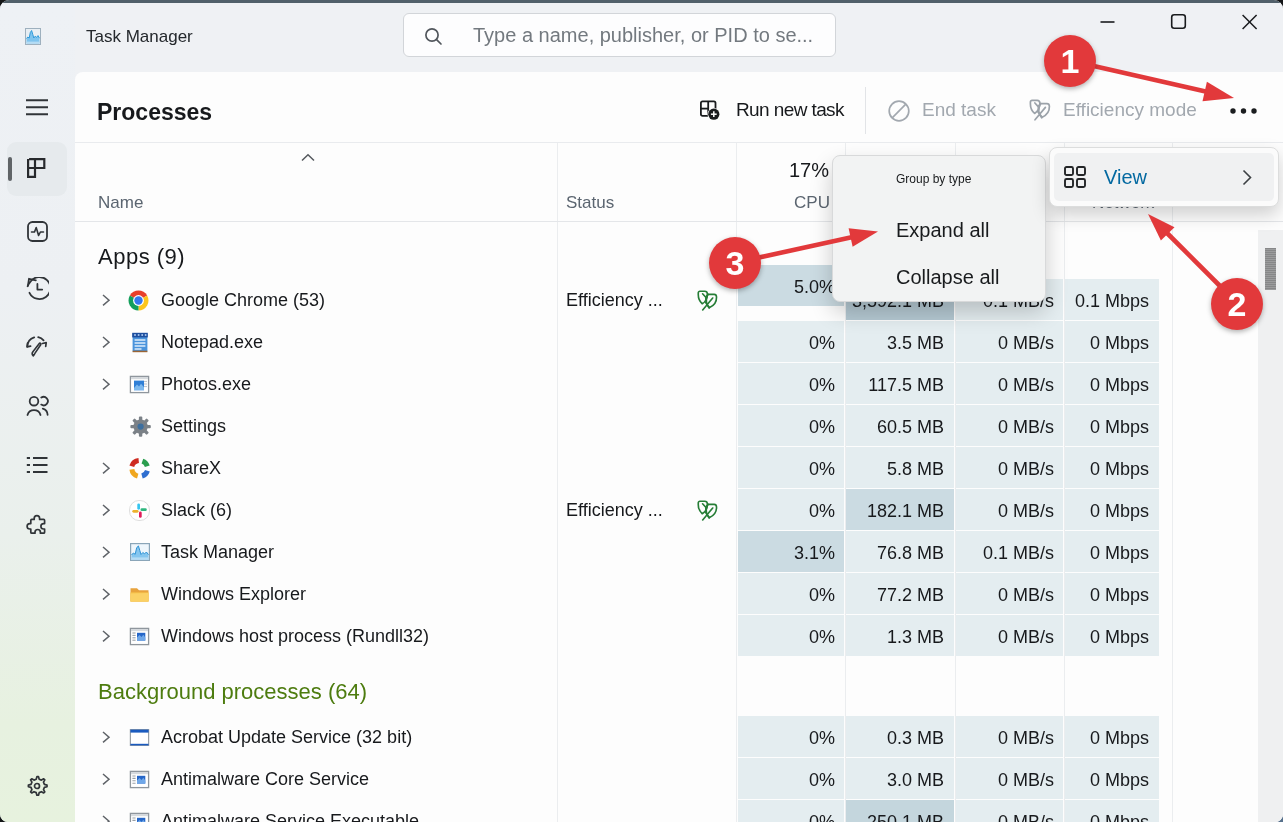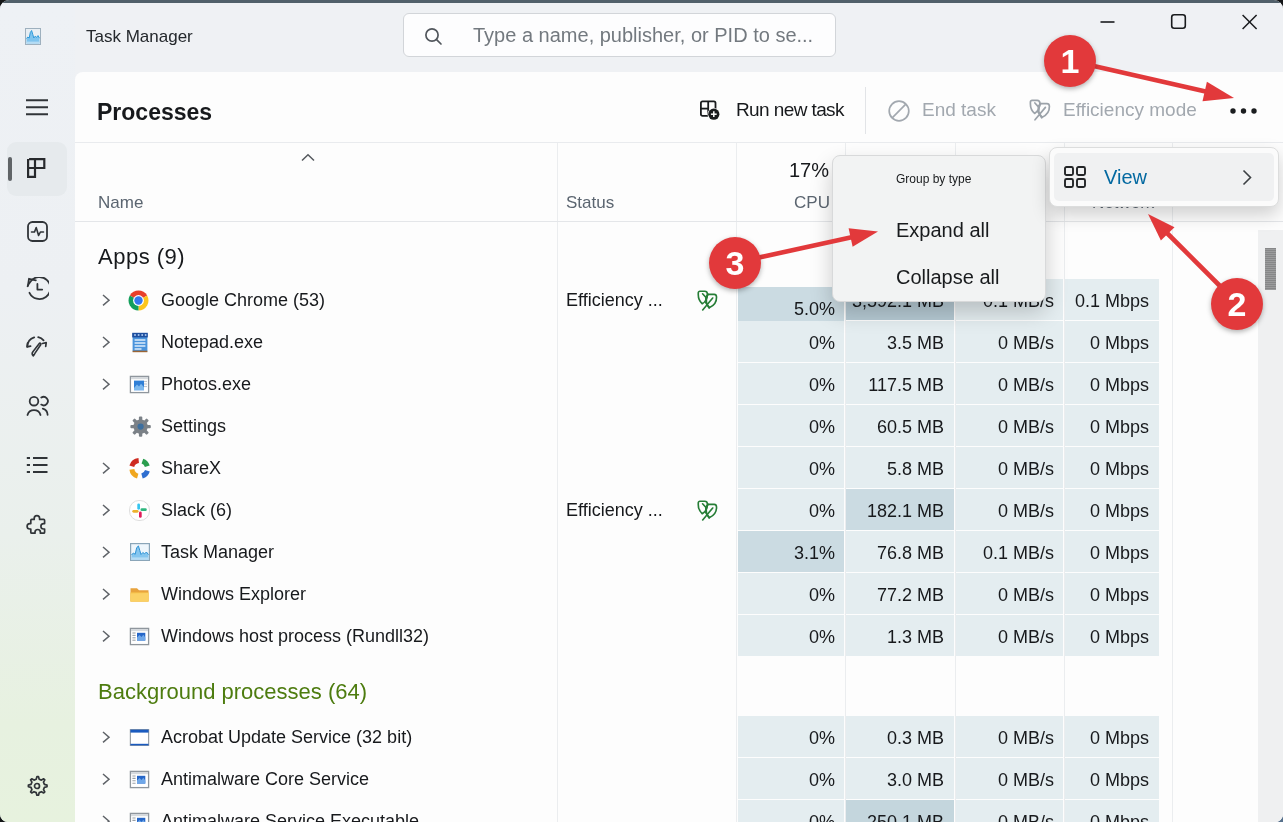--- a/index.html
+++ b/index.html
@@ -165,21 +165,21 @@
 <circle cx="10.5" cy="10.5" r="4.2" fill="#3478ec"></circle>
 </svg>
   <div class="rn" style="top:290px;">Google Chrome (53)</div>
   <div class="t" style="left:566px;top:290px;font-size:18px;color:#17191c;">Efficiency ...</div>
   <svg class="abs" style="left:695px;top:288px" width="25" height="25" viewBox="0 0 26 26">
 <path d="M12.9,6.1 C13,10 11.4,14.1 7.6,16.4 C4.9,14 3.4,10.6 3.4,6.9 L3.4,5 C3.4,4.1 4.1,3.4 5,3.4 L10.2,3.4 C11.7,3.4 12.8,4.5 12.9,6.1 Z" fill="none" stroke="#267d36" stroke-width="1.7" stroke-linejoin="round"></path>
 <path d="M22.4,9.3 C22.5,13.6 20.2,18 15.2,20.2 C12.1,17.7 10.6,13.9 12.6,8 C12.9,7.1 13.6,6.6 14.5,6.6 L20,6.6 C21.4,6.6 22.3,7.7 22.4,9.3 Z" fill="none" stroke="#267d36" stroke-width="1.7" stroke-linejoin="round"></path>
 <path d="M7.9,6 L11.2,9.6 M13.7,6.5 L11.2,9.6 M11.2,9.6 L11.4,12.4" fill="none" stroke="#267d36" stroke-width="1.7" stroke-linecap="round"></path>
 <path d="M8,22.8 L18.4,10.4 M10.9,14.7 L14.7,20.9" fill="none" stroke="#267d36" stroke-width="1.7" stroke-linecap="round"></path>
 </svg>
-  <div class="cell c1 mid" style="top:287px;padding-left:8px;">5.0%</div>
+  <div class="cell c1 mid" style="top:265px;padding-left:8px;">5.0%</div>
   <div class="cell c2 chrm" style="top:279px;">3,592.1 MB</div>
   <div class="cell c3 " style="top:279px;">0.1 MB/s</div>
   <div class="cell c4 " style="top:279px;">0.1 Mbps</div>
   <svg class="chev" style="top:336px" width="10" height="13" viewBox="0 0 10 13">
       <path d="M2,1 L8,6.2 L2,11.4" fill="none" stroke="#5f6368" stroke-width="1.5"></path>
     </svg>
   <svg class="ric" style="left:130px;top:332px" width="20" height="21" viewBox="0 0 20 21">
 <rect x="2.6" y="0.9" width="14.8" height="19.2" rx="1" fill="#4b94dc"></rect>
 <rect x="2.2" y="0.8" width="15.6" height="4.6" fill="#1d4e9e"></rect>
 <circle cx="5" cy="3" r="1" fill="#a8c6ee"></circle>

